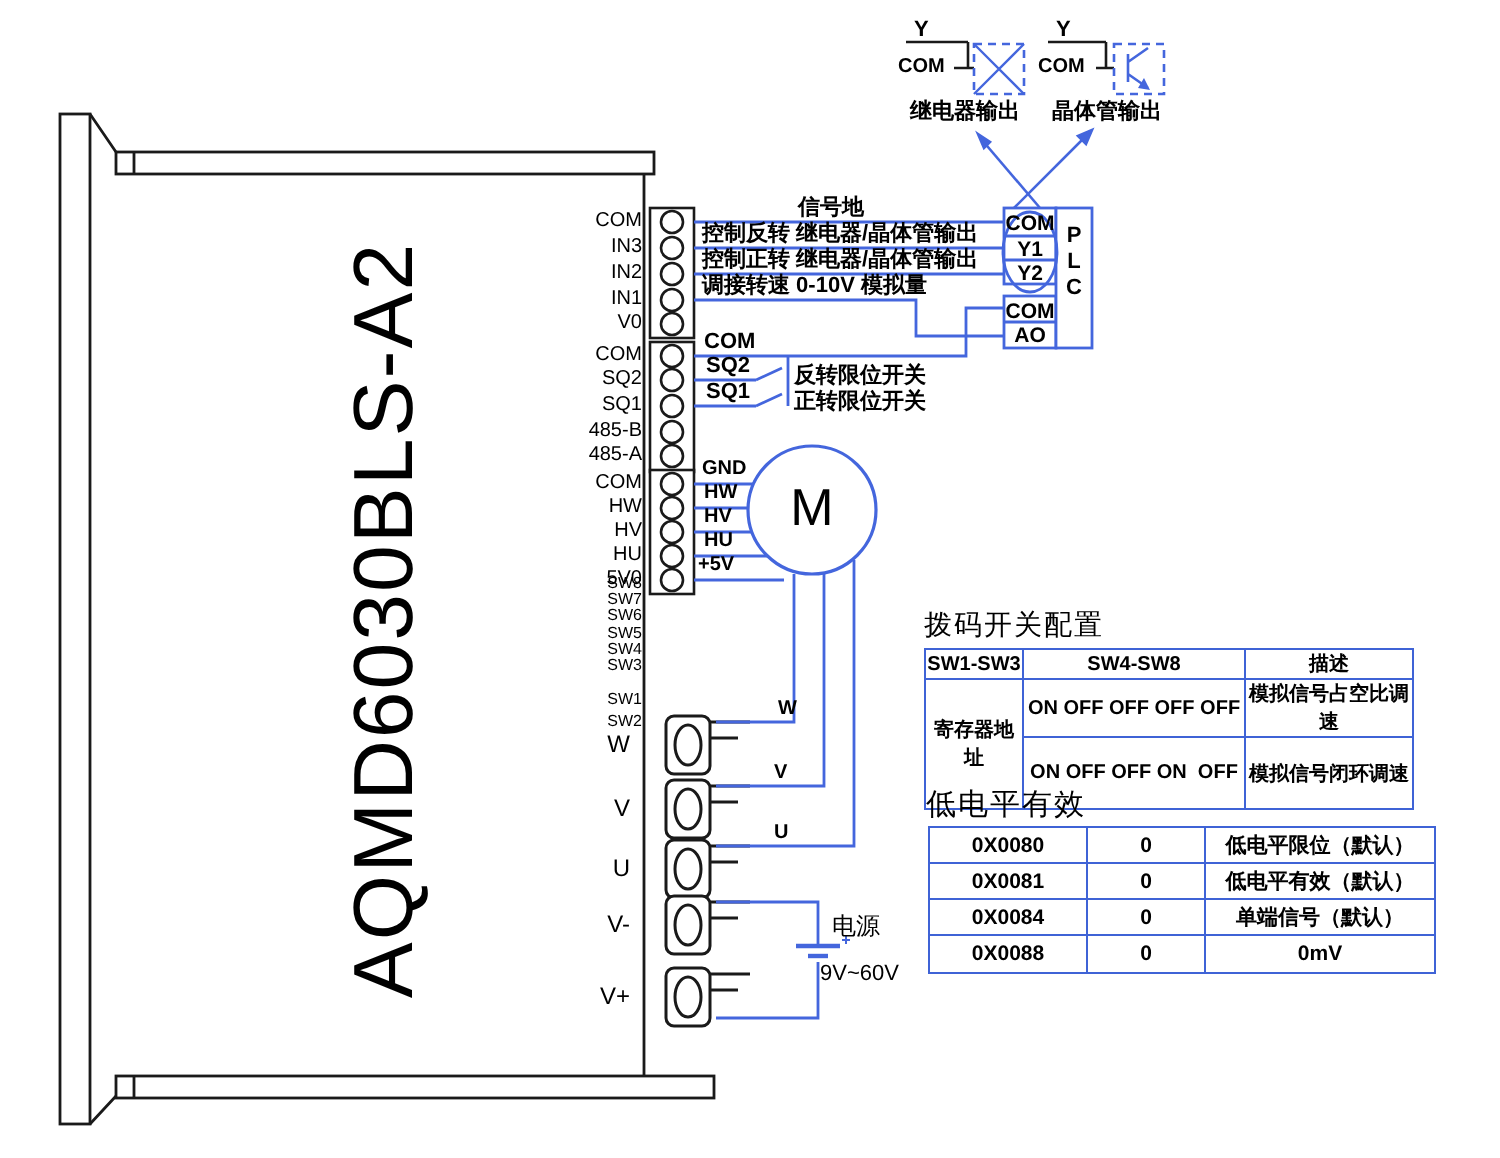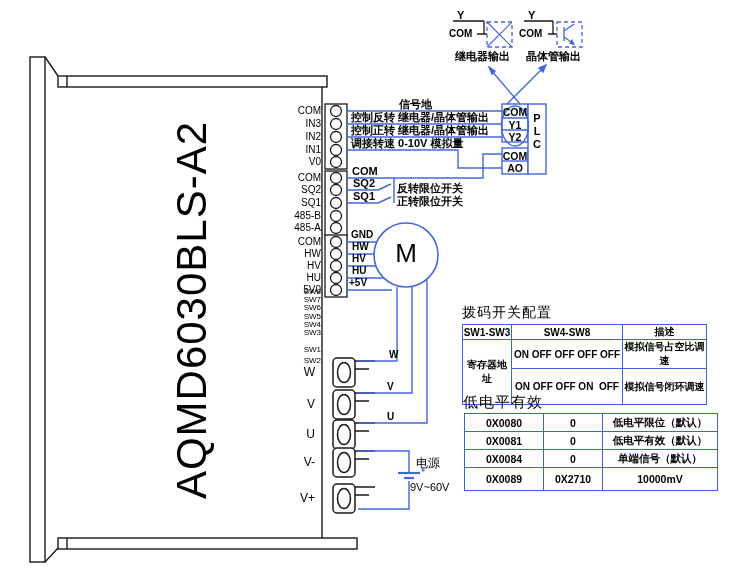--- a/index.html
+++ b/index.html
@@ -257,21 +257,21 @@
     <tr style="height:18px">
       <td>0X0081</td>
       <td>0</td>
       <td>低电平有效（默认）</td>
     </tr>
     <tr style="height:18px">
       <td>0X0084</td>
       <td>0</td>
       <td>单端信号（默认）</td>
     </tr>
-    <tr style="height:23px">
-      <td>0X0089</td>
-      <td>0X2710</td>
-      <td>10000mV</td>
+    <tr style="height:19px">
+      <td class="nbt">0X0088</td>
+      <td>0</td>
+      <td>0mV</td>
     </tr>
   </tbody>
     </table>
 
 </div>
 
 </body></html>

